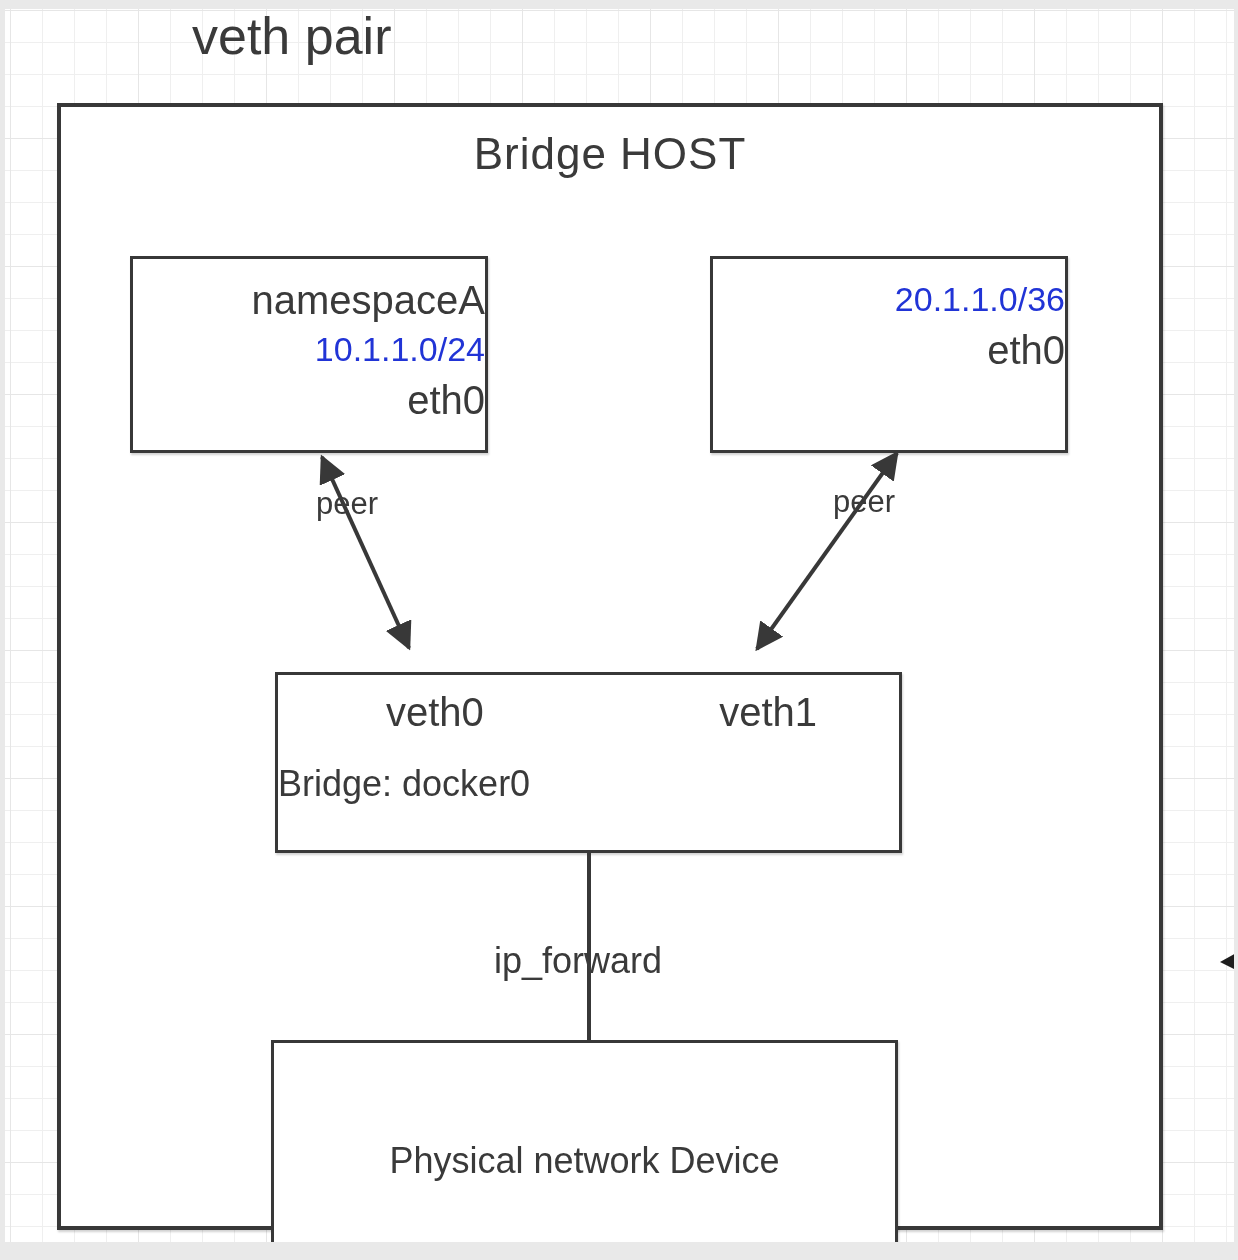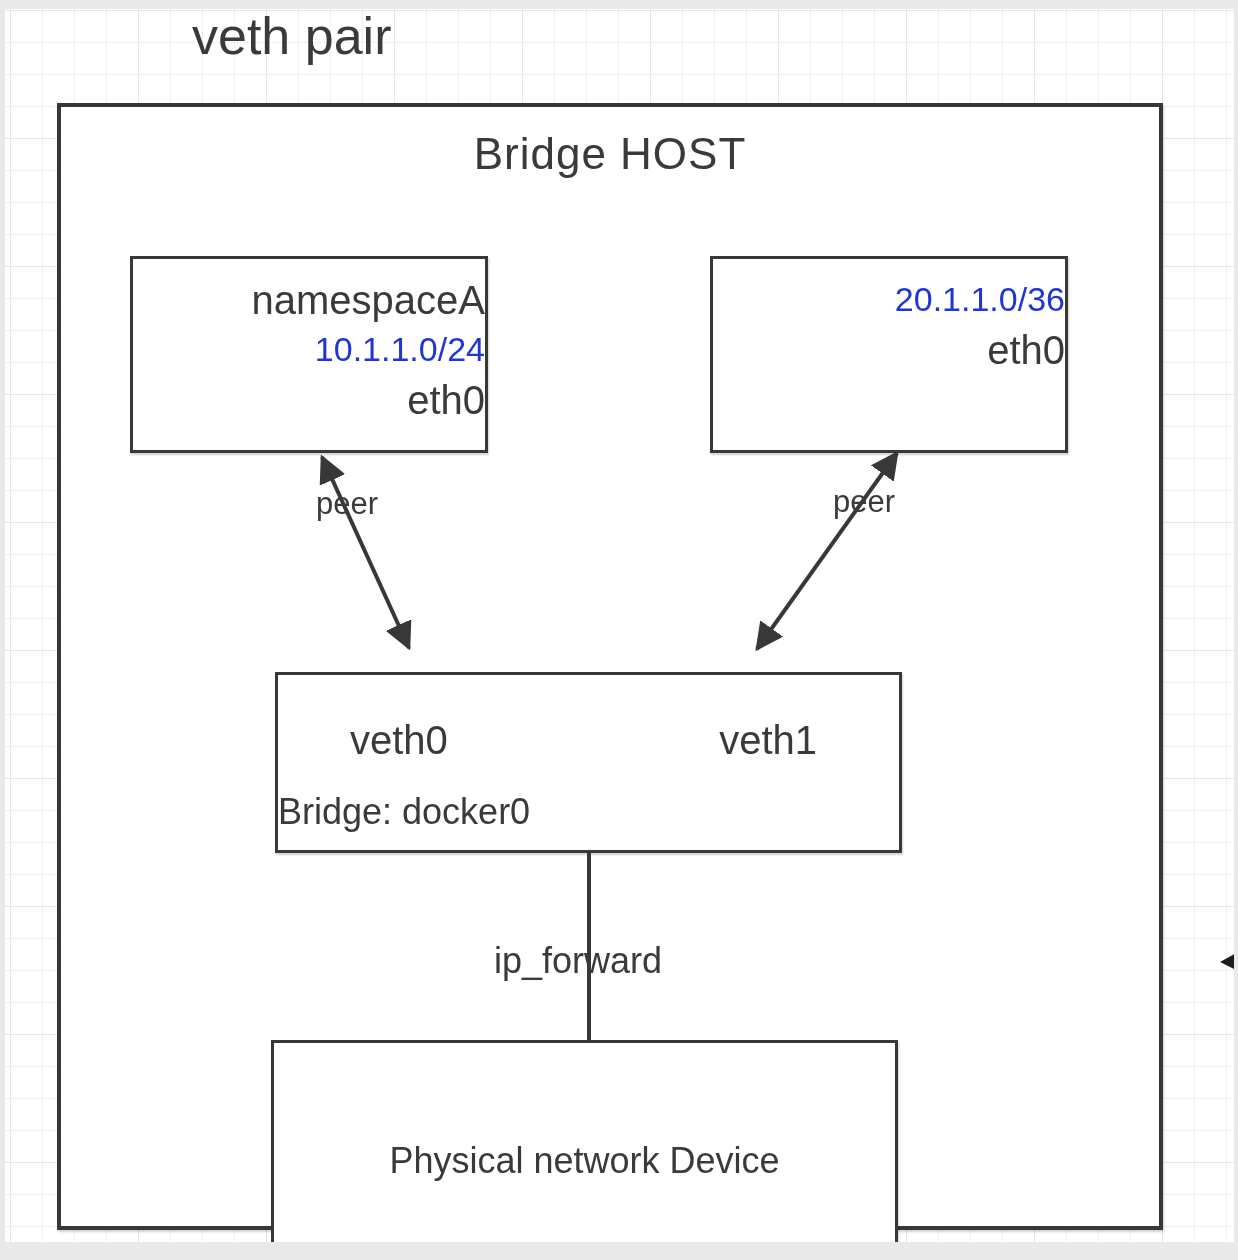--- a/index.html
+++ b/index.html
@@ -78,24 +78,23 @@
   .bridge-box {
     left: 275px;
     top: 672px;
     width: 627px;
     height: 181px;
     z-index: 2;
   }
   .bridge-ports {
     display: flex;
     justify-content: space-between;
-    padding: 12px 82px 0 72px;
+    padding: 12px 82px 0 108px;
     font-size: 40px;
     line-height: 50px;
-    margin-top: 28px;
   }
   .bridge-label {
     text-align: left;
     margin-top: 26px;
     font-size: 36px;
     line-height: 42px;
   }
 
   .physical-box {
     left: 271px;

